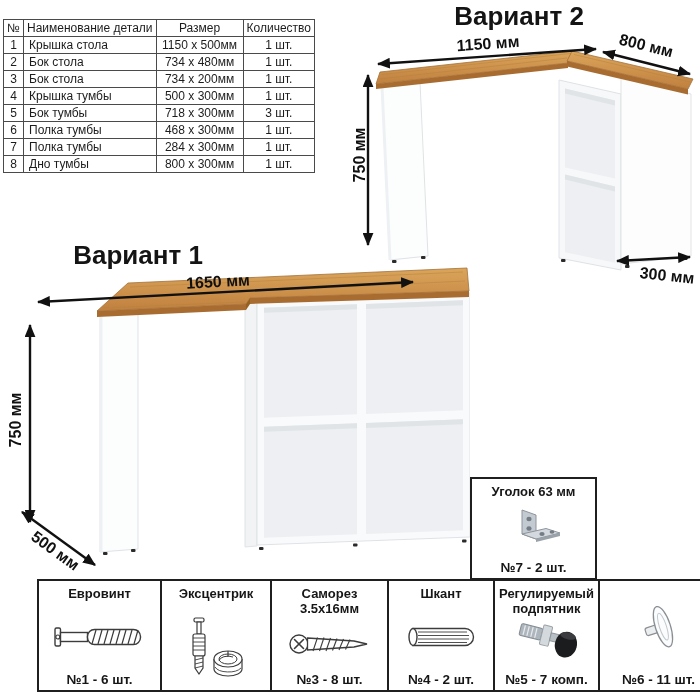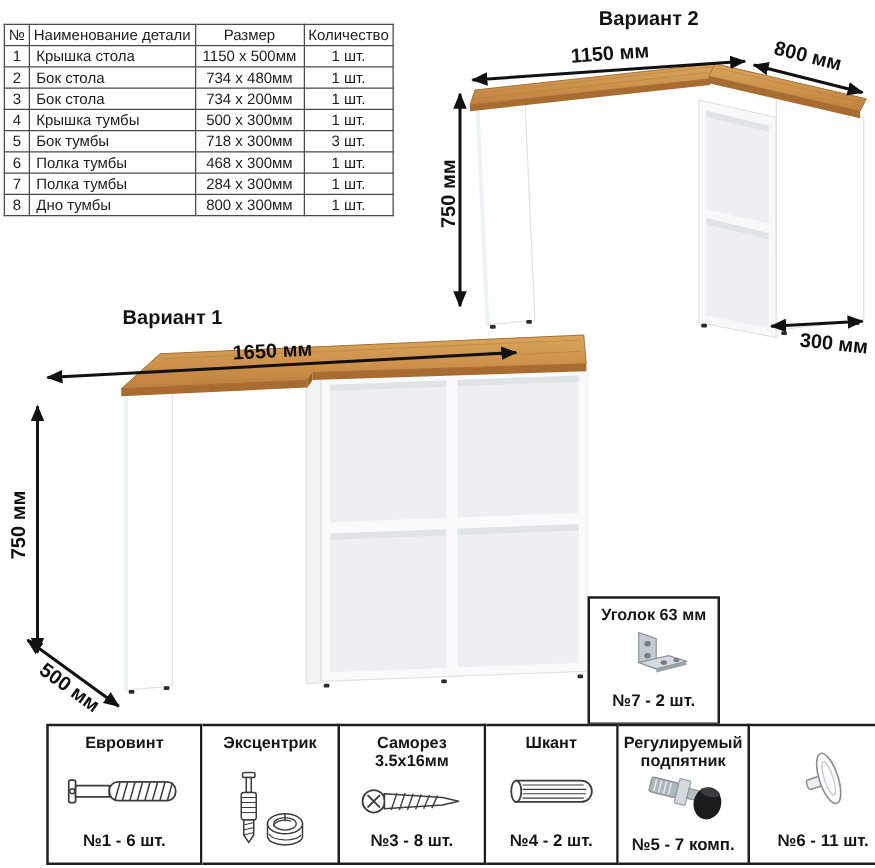--- a/index.html
+++ b/index.html
@@ -6,37 +6,37 @@
   body{font-family:"Liberation Sans","DejaVu Sans",sans-serif;color:#1a1a1a;}
   .sheet{position:relative;width:700px;height:694px;background:#ffffff;overflow:hidden;}
 
   
   table.parts{position:absolute;left:3px;top:19px;border-collapse:collapse;background:#fff;}
   table.parts th,table.parts td{border:1px solid #4a4a4a;height:16px;padding:0 3px;
     font-size:12px;font-weight:400;text-align:center;white-space:nowrap;color:#1c1c1c;}
   table.parts td.nm{text-align:left;padding-left:5px;}
 
   
-  .vtitle{position:absolute;font-size:16px;font-weight:bold;white-space:nowrap;
+  .vtitle{position:absolute;font-size:26px;font-weight:bold;white-space:nowrap;
     transform:translate(-50%,-50%);color:#141414;}
 
   
   .dim{position:absolute;font-size:16px;font-weight:bold;color:#101010;white-space:nowrap;}
 
   
   .drw{position:absolute;}
 
   
   .hwrow{position:absolute;display:flex;}
   .hwcell{box-sizing:border-box;border:2px solid #1f1f1f;border-left:none;background:#fff;
     display:flex;flex-direction:column;align-items:center;}
   .hwcell.first{border-left:2px solid #1f1f1f;}
   .hwtitle{font-size:13px;font-weight:bold;text-align:center;padding:5px 2px 0 2px;line-height:15px;color:#161616;}
   .hwicon{flex:1;display:flex;align-items:center;justify-content:center;width:100%;}
-  .hwcount{font-size:13.5px;font-weight:bold;padding-bottom:10px;color:#161616;white-space:nowrap;}
+  .hwcount{font-size:13.5px;font-weight:bold;padding-bottom:3px;color:#161616;white-space:nowrap;}
 </style>
 </head>
 <body>
 
 <div class="sheet">
 
   <table class="parts">
     <colgroup>
         <col style="width:20px">
         <col style="width:119px">
@@ -193,21 +193,21 @@
     <line x1="33" y1="44" x2="408" y2="24" stroke="#111" stroke-width="2.4" marker-start="url(#ah1)" marker-end="url(#ah1)"></line>
     <line x1="25" y1="67" x2="25" y2="264" stroke="#111" stroke-width="2.4" marker-start="url(#ah1)" marker-end="url(#ah1)"></line>
     <line x1="17" y1="254" x2="90" y2="307" stroke="#111" stroke-width="2.4" marker-start="url(#ah1)" marker-end="url(#ah1)"></line>
   </svg>
 
   <div class="dim" style="left:218px;top:282px;transform:translate(-50%,-50%) rotate(-3deg);">1650 мм</div>
   <div class="dim" style="left:16px;top:420px;transform:translate(-50%,-50%) rotate(-90deg);">750 мм</div>
   <div class="dim" style="left:55px;top:551px;transform:translate(-50%,-50%) rotate(36deg);">500 мм</div>
 
   <div class="hwrow" style="left:470px;top:477px;height:103px;">
-    <div class="hwcell first" style="width:106px;">
+    <div class="hwcell first" style="width:127px;">
       <div class="hwtitle">Уголок 63 мм</div>
       <div class="hwicon">
         <svg width="64" height="50" viewBox="0 0 64 50">
           <polygon points="20,5 34,10 34,34 20,29" fill="#c3cad1" stroke="#8d949b" stroke-width="1"></polygon>
           <ellipse cx="27" cy="14" rx="2.6" ry="2.2" fill="#757c83"></ellipse>
           <ellipse cx="27" cy="23.5" rx="2.6" ry="2.2" fill="#757c83"></ellipse>
           <polygon points="20,29 34,34 58,28 44,23.5" fill="#d3d9de" stroke="#8d949b" stroke-width="1"></polygon>
           <ellipse cx="40" cy="29" rx="2.6" ry="1.9" fill="#757c83"></ellipse>
           <ellipse cx="50" cy="27" rx="2.4" ry="1.7" fill="#757c83"></ellipse>
           <polygon points="34,34 58,28 58,31 34,37" fill="#9aa1a8"></polygon>

